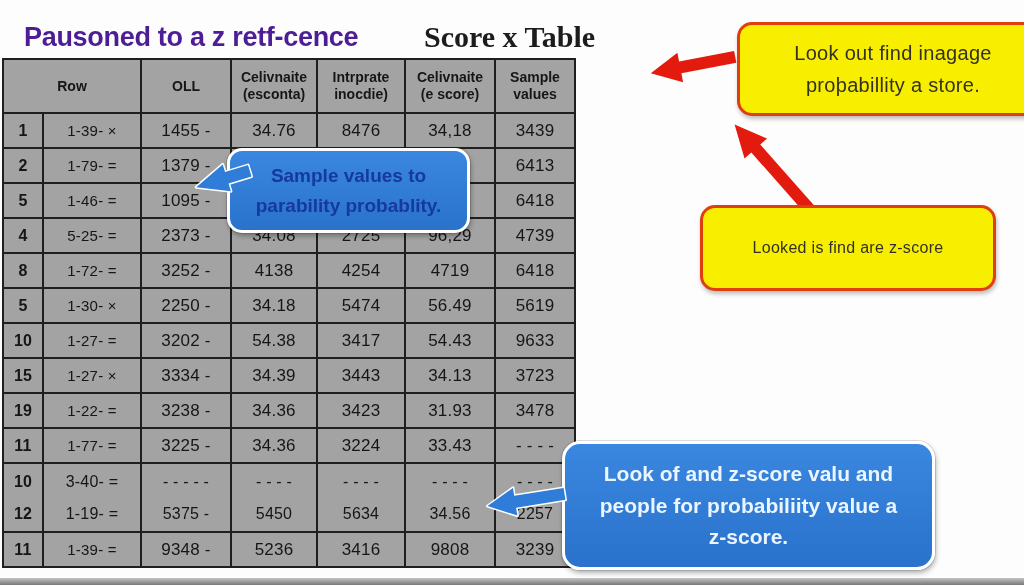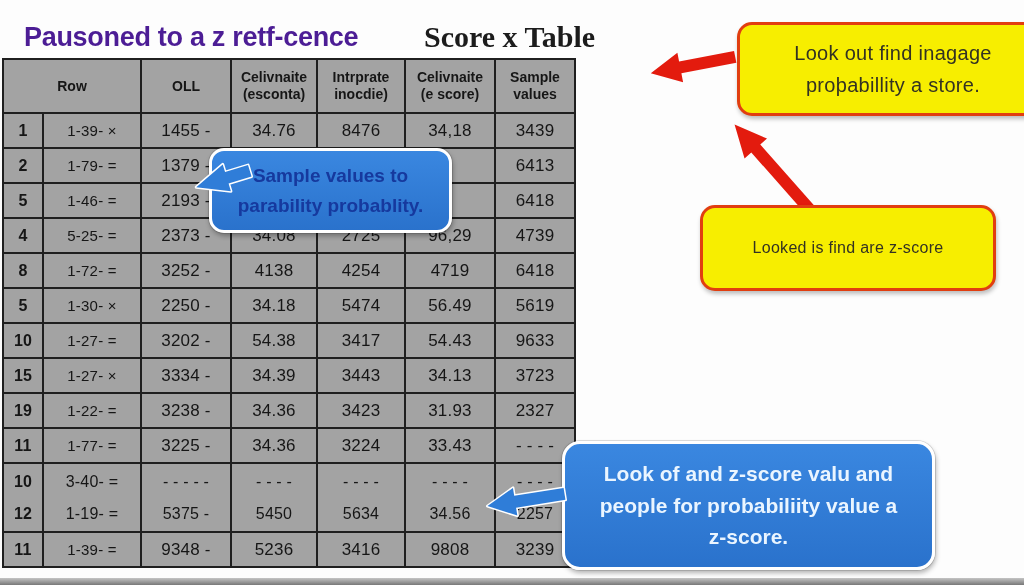--- a/index.html
+++ b/index.html
@@ -22,21 +22,21 @@
   .ztable td { font-size:17px; letter-spacing:0.2px; }
   .ztable td.rnum { font-weight:700; font-size:16px; }
   .ztable td.oll { font-size:15px; }
   .ztable tr.double td { font-size:16px; line-height:1.95; }
 
   
   .callout { position:absolute; display:flex; flex-direction:column; justify-content:center; align-items:center; text-align:center; border-radius:15px; }
   .callout .cl { width:100%; }
   .co-blue { background:linear-gradient(#3a87e0,#2a72cc); border:3px solid #ffffff; box-shadow:0 0 0 1px rgba(0,0,0,0.12), 1px 3px 5px rgba(0,0,0,0.3); }
   .co-yellow { background:#f7ee00; border:3px solid #e13e10; box-shadow:1px 3px 4px rgba(0,0,0,0.25); }
-  .blue-table-callout { left:209px; top:148px; width:243px; height:85px; font-size:19px; font-weight:600; color:#16399e; line-height:1.55; }
+  .blue-table-callout { left:227px; top:148px; width:243px; height:85px; font-size:19px; font-weight:600; color:#16399e; line-height:1.55; }
   .yellow-top-callout { left:737px; top:22px; width:312px; height:94px; font-size:20px; color:#333222; line-height:1.6; letter-spacing:0.3px; }
   .yellow-mid-callout { left:700px; top:205px; width:296px; height:86px; font-size:16px; color:#333222; line-height:1.55; letter-spacing:0.3px; }
   .blue-bottom-callout { left:562px; top:441px; width:373px; height:129px; border-radius:18px; font-size:21px; font-weight:600; color:#eaf5ff; line-height:1.5; }
 
   
   svg.arrow { position:absolute; overflow:visible; }
   .blue-arrow-1 { left:193px; top:163px; width:60px; height:32px; transform:rotate(-17deg); }
   .blue-arrow-2 { left:485px; top:484px; width:82px; height:32px; transform:rotate(-9deg); }
   .red-arrow-1 { left:648px; top:47px; width:90px; height:36px; transform:rotate(-11deg); }
   .red-arrow-2 { left:713px; top:150px; width:120px; height:36px; transform:rotate(48.5deg); }
@@ -90,21 +90,21 @@
           <td class="oll">1-79- =</td>
           <td>1379 -</td>
           <td></td>
           <td></td>
           <td></td>
           <td>6413</td>
         </tr>
         <tr>
           <td class="rnum">5</td>
           <td class="oll">1-46- =</td>
-          <td>2193 -</td>
+          <td>1095 -</td>
           <td></td>
           <td></td>
           <td></td>
           <td>6418</td>
         </tr>
         <tr>
           <td class="rnum">4</td>
           <td class="oll">5-25- =</td>
           <td>2373 -</td>
           <td>34.08</td>
@@ -148,21 +148,21 @@
           <td>34.13</td>
           <td>3723</td>
         </tr>
         <tr>
           <td class="rnum">19</td>
           <td class="oll">1-22- =</td>
           <td>3238 -</td>
           <td>34.36</td>
           <td>3423</td>
           <td>31.93</td>
-          <td>2327</td>
+          <td>3478</td>
         </tr>
         <tr>
           <td class="rnum">11</td>
           <td class="oll">1-77- =</td>
           <td>3225 -</td>
           <td>34.36</td>
           <td>3224</td>
           <td>33.43</td>
           <td>- - - -</td>
         </tr>

